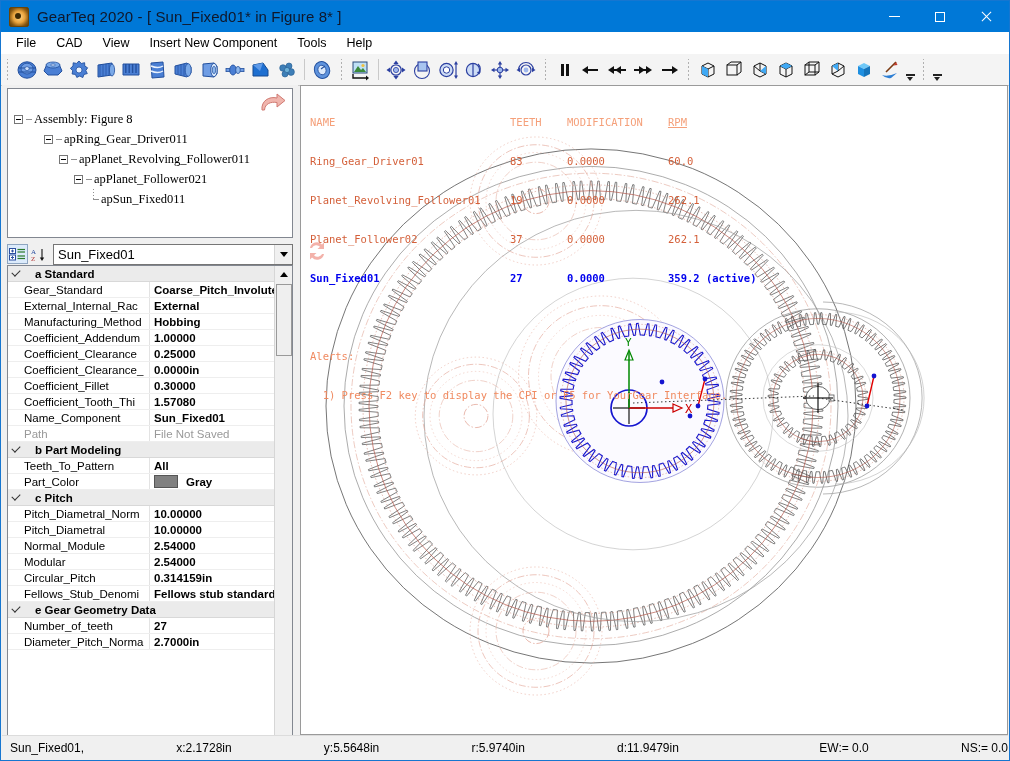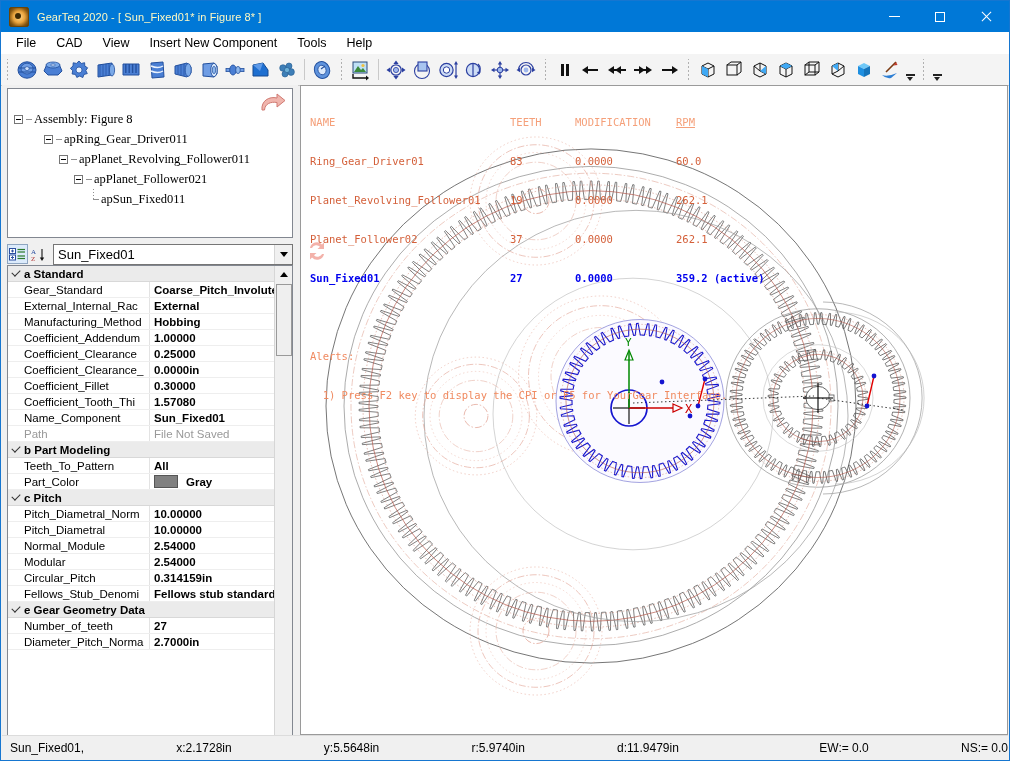--- a/index.html
+++ b/index.html
@@ -13,21 +13,21 @@
        border:1px solid #1676d0;background:#f0f0f0;}
 
   
   .titlebar{position:absolute;left:0;top:0;width:1008px;height:31px;background:#0078d7;
             display:flex;align-items:center;}
   .tb-icon{width:18px;height:18px;margin-left:8px;margin-right:8px;border-radius:2px;
            background:radial-gradient(circle at 50% 50%, #ffd98a 0%, #e8a33d 45%, #8a5a12 75%, #5a3a08 100%);
            border:1px solid #6b4508;position:relative;flex:none;}
   .tb-icon:after{content:"";position:absolute;left:5px;top:5px;width:6px;height:6px;border-radius:50%;
            background:#3c2a06;}
-  .tb-title{color:#fef9c3;font-size:11px;letter-spacing:.1px;white-space:nowrap;}
+  .tb-title{color:#0f172a;font-size:15px;letter-spacing:.1px;white-space:nowrap;}
   .tb-btns{position:absolute;right:0;top:0;height:31px;display:flex;}
   .tb-btn{width:46px;height:31px;display:flex;align-items:center;justify-content:center;
           color:#fff;font-size:13px;}
   .glyph-min{display:block;width:11px;height:1px;background:#fff;}
   .glyph-max{display:block;width:10px;height:10px;border:1px solid #fff;box-sizing:border-box;}
   .glyph-close{display:block;width:13px;height:13px;position:relative;}
   .glyph-close:before,.glyph-close:after{content:"";position:absolute;left:0;top:6px;width:13px;height:1px;background:#fff;}
   .glyph-close:before{transform:rotate(45deg);} .glyph-close:after{transform:rotate(-45deg);}
 
   
@@ -82,21 +82,21 @@
   .combo-arrow{width:17px;height:19px;flex:none;display:flex;align-items:center;justify-content:center;
          background:#f0f0f0;border-left:1px solid #d6d6d6;}
   .carat{width:0;height:0;border-left:4px solid transparent;border-right:4px solid transparent;border-top:5px solid #000;}
 
   
   .grid-wrap{position:absolute;left:5px;top:180px;width:286px;height:494px;border:1px solid #828790;
              background:#fff;box-sizing:border-box;overflow:hidden;}
   .grid{position:absolute;left:0;top:0;width:269px;bottom:0;overflow:hidden;}
   .grow{display:flex;height:16px;align-items:stretch;border-bottom:1px solid #eeeeee;box-sizing:border-box;}
   .gcat{display:flex;align-items:center;height:16px;background:#ebebeb;border-bottom:1px solid #d8d8d8;
-        font-size:11.5px;font-weight:bold;color:#000;box-sizing:border-box;}
+        font-size:11.5px;font-weight:bold;color:#000;box-sizing:border-box;gap:11px;}
   .gcat .chev{width:16px;flex:none;display:flex;align-items:center;justify-content:center;}
   .gcat .chev i{display:block;width:7px;height:4px;border-left:1.4px solid #333;border-bottom:1.4px solid #333;
         transform:rotate(-45deg) translate(1px,-1px);}
   .gname{width:142px;flex:none;padding-left:16px;font-size:11.5px;color:#000;display:flex;align-items:center;
          overflow:hidden;white-space:nowrap;border-right:1px solid #e3e3e3;box-sizing:border-box;}
   .gname.dim{color:#999;}
   .gval{flex:1;padding-left:4px;font-size:11.5px;font-weight:bold;color:#000;display:flex;align-items:center;
         overflow:hidden;white-space:nowrap;}
   .gval.dim{color:#999;font-weight:normal;}
   .swatch{width:22px;height:11px;background:#808080;border:1px solid #555;margin-right:8px;flex:none;}
@@ -112,21 +112,21 @@
             border:1px solid #9a9a9a;box-sizing:border-box;overflow:hidden;}
   .vp-text{position:absolute;left:9px;top:4px;font-family:"DejaVu Sans Mono","Liberation Mono",monospace;
            font-size:10.5px;line-height:13px;white-space:pre;z-index:5;}
   .hdr-row{color:#f5a07a;}
   .hdr-u{text-decoration:underline;}
   .data-row{color:#d4603a;}
   .data-row.active{color:#0000ee;font-weight:bold;}
   .alerts{color:#f08a60;}
   .dcol-name{display:inline-block;width:200px;}
   .dcol-teeth{display:inline-block;width:57px;}
-  .dcol-mod{display:inline-block;width:101px;margin-left:8px;}
+  .dcol-mod{display:inline-block;width:101px;}
   .vp-refresh{position:absolute;left:4px;top:153px;width:24px;height:24px;z-index:5;}
 
   
   .statusbar{position:absolute;left:1px;bottom:1px;width:1006px;height:24px;background:#f0f0f0;
              border-top:1px solid #dcdcdc;display:flex;align-items:center;box-sizing:border-box;gap:44px;}
   .sb-seg{font-size:12px;color:#000;white-space:nowrap;}
   .sb-p1{margin-left:8px;}
   .sb-gap{display:inline-block;width:14px;}
 
   svg{shape-rendering:geometricPrecision;}

